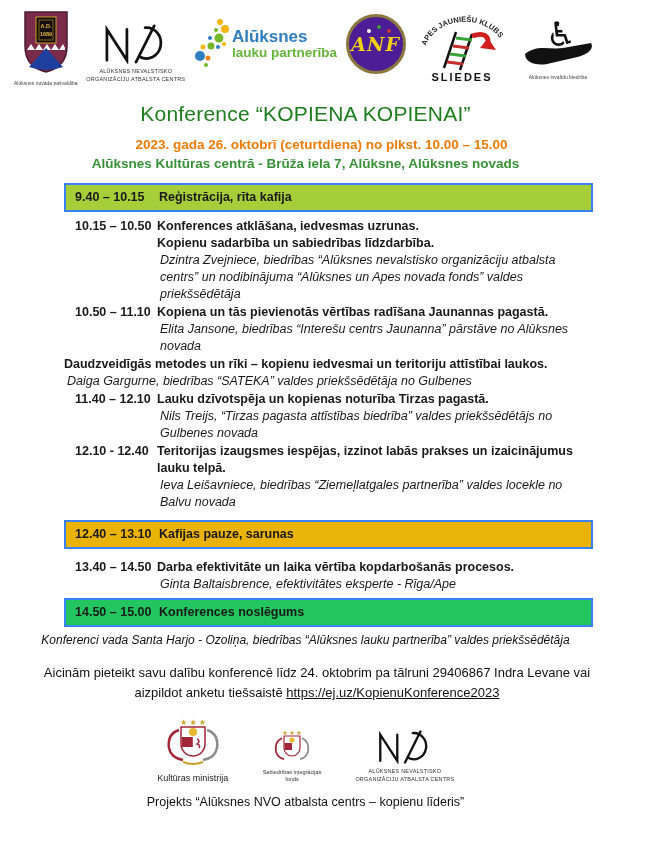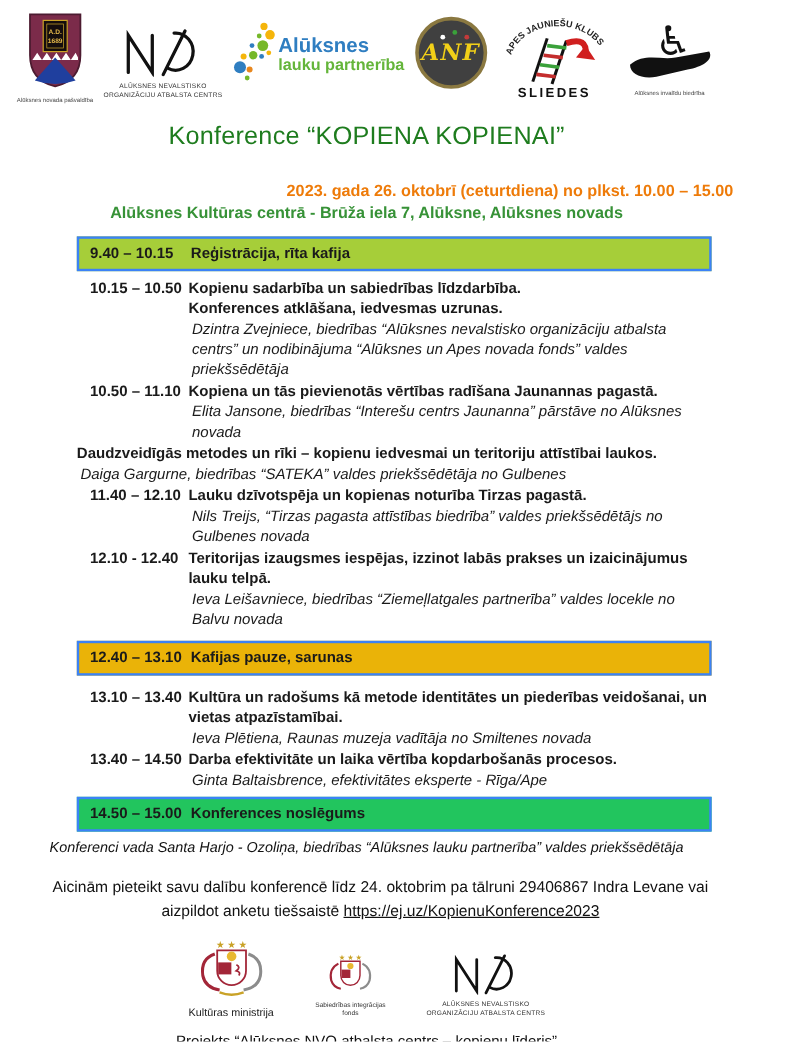--- a/index.html
+++ b/index.html
@@ -5,33 +5,33 @@
   * { margin:0; padding:0; box-sizing:border-box; }
   body { background:#ffffff; font-family:"Liberation Sans", sans-serif; color:#1a1a1a; }
   .page { width:611px; height:868px; background:#fff; position:relative; overflow:hidden; padding-top:6px; }
 
   
   .logo-row { display:flex; justify-content:space-between; align-items:flex-start; padding:4px 14px 0 14px; height:88px; }
   .logo-block { display:flex; flex-direction:column; align-items:center; }
   .logo-caption { font-size:5px; color:#444; margin-top:2px; text-align:center; line-height:1.3; }
   .nvo-caption { font-size:5.5px; color:#333; letter-spacing:.2px; text-align:center; line-height:1.4; }
 
-  .anf-circle { width:60px; height:60px; border-radius:50%; background:#404040; border:3px solid #8a7840;
+  .anf-circle { width:60px; height:60px; border-radius:50%; background:#4c1d95; border:3px solid #8a7840;
     display:flex; align-items:center; justify-content:center; position:relative; margin-top:4px; }
   .anf-text { color:#f2d018; font-weight:bold; font-style:italic; font-size:19px; letter-spacing:1px;
     font-family:"DejaVu Serif", serif; }
   .anf-dot { position:absolute; width:4px; height:4px; border-radius:50%; }
 
   .lp-wrap { display:flex; align-items:center; margin-top:6px; }
   .lp-text1 { color:#2f7ec1; font-weight:bold; font-size:17px; line-height:1; }
   .lp-text2 { color:#64b53a; font-weight:bold; font-size:13.5px; line-height:1.2; }
 
   
   .title { text-align:center; color:#1e7c1e; font-size:21px; font-weight:normal; margin-top:8px; letter-spacing:.2px; }
-  .date-line { text-align:right; color:#ee7b09; font-size:13.5px; font-weight:bold; margin-top:25px;padding-left:32px; }
+  .date-line { text-align:center; color:#ee7b09; font-size:13.5px; font-weight:bold; margin-top:11px;padding-left:32px; }
   .venue-line { text-align:center; color:#379237; font-size:13.5px; font-weight:bold; margin-top:4px; }
 
   
   .schedule { margin:12px 64px 0 64px; width:529px; font-size:12.5px; }
   .sched-row { display:flex; line-height:17px; }
   .sched-row.session { margin:1px 0; }
   .sched-row .time { width:93px; flex:0 0 93px; font-weight:bold; padding-left:11px; }
   .sched-row .content { flex:1; }
   .btext { font-weight:bold; }
   .itext { font-style:italic; padding-left:3px; font-family:"Liberation Sans", sans-serif; }
@@ -163,22 +163,22 @@
   <div class="schedule">
       <div class="sched-row hl hl-lime">
         <div class="time">9.40  –  10.15</div>
         <div class="content">
           <div class="btext">Reģistrācija, rīta kafija</div>
         </div>
       </div>
       <div class="sched-row session">
         <div class="time">10.15 – 10.50</div>
         <div class="content">
+          <div class="btext">Konferences atklāšana, iedvesmas uzrunas.</div>
           <div class="btext">Kopienu sadarbība un sabiedrības līdzdarbība.</div>
-          <div class="btext">Konferences atklāšana, iedvesmas uzrunas.</div>
           <div class="itext">Dzintra Zvejniece, biedrības “Alūksnes nevalstisko organizāciju atbalsta  centrs” un nodibinājuma “Alūksnes un Apes novada fonds” valdes priekšsēdētāja</div>
         </div>
       </div>
       <div class="sched-row session">
         <div class="time">10.50 – 11.10</div>
         <div class="content">
           <div class="btext">Kopiena un tās pievienotās vērtības radīšana Jaunannas pagastā.</div>
           <div class="itext">Elita Jansone, biedrības “Interešu centrs Jaunanna” pārstāve no Alūksnes novada</div>
         </div>
       </div>
@@ -199,27 +199,20 @@
         <div class="time">12.10 -  12.40</div>
         <div class="content">
           <div class="btext">Teritorijas izaugsmes iespējas, izzinot labās prakses un izaicinājumus lauku telpā.</div>
           <div class="itext">Ieva Leišavniece, biedrības “Ziemeļlatgales partnerība” valdes locekle no Balvu novada</div>
         </div>
       </div>
       <div class="sched-row hl hl-pale">
         <div class="time">12.40 – 13.10</div>
         <div class="content">
           <div class="btext">Kafijas pauze, sarunas</div>
-        </div>
-      </div>
-      <div class="sched-row session">
-        <div class="time">13.10 – 13.40</div>
-        <div class="content">
-          <div class="btext">Kultūra un radošums kā metode identitātes un piederības veidošanai, un vietas atpazīstamībai.</div>
-          <div class="itext">Ieva Plētiena, Raunas muzeja vadītāja no Smiltenes novada</div>
         </div>
       </div>
       <div class="sched-row session">
         <div class="time">13.40 – 14.50</div>
         <div class="content">
           <div class="btext">Darba efektivitāte un laika vērtība kopdarbošanās procesos.</div>
           <div class="itext">Ginta Baltaisbrence, efektivitātes eksperte -  Rīga/Ape</div>
         </div>
       </div>
       <div class="sched-row hl hl-green">

